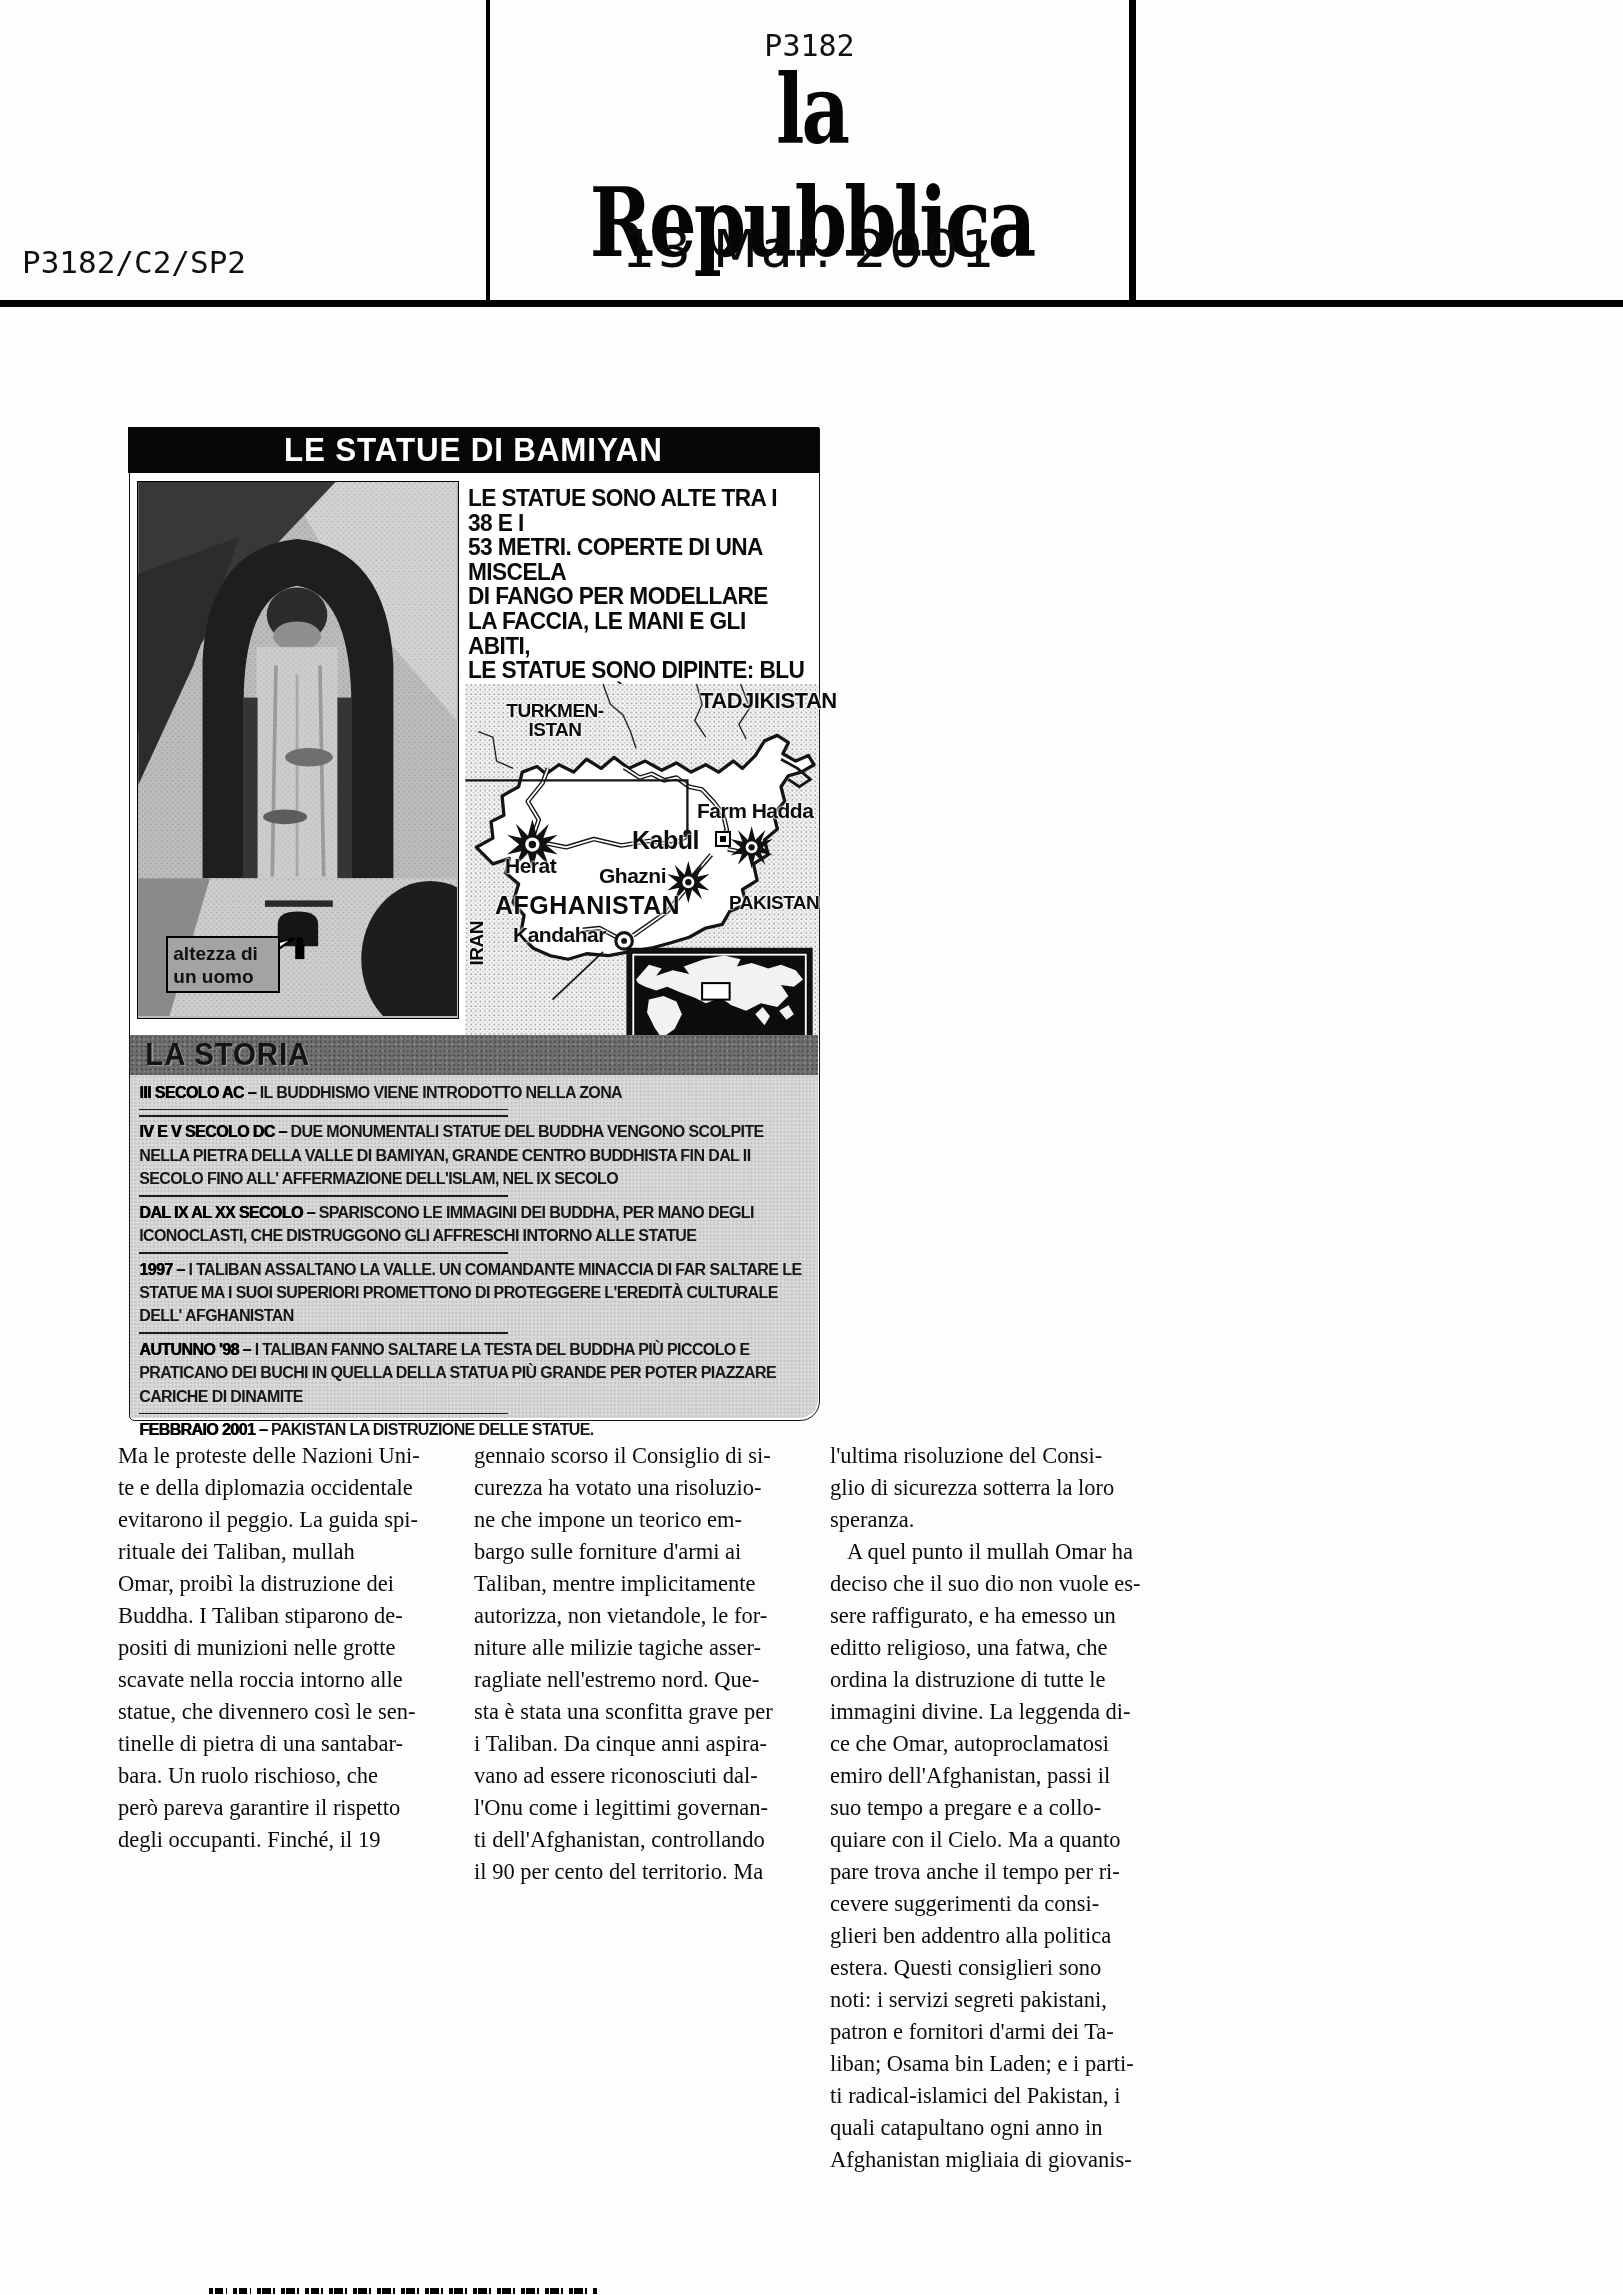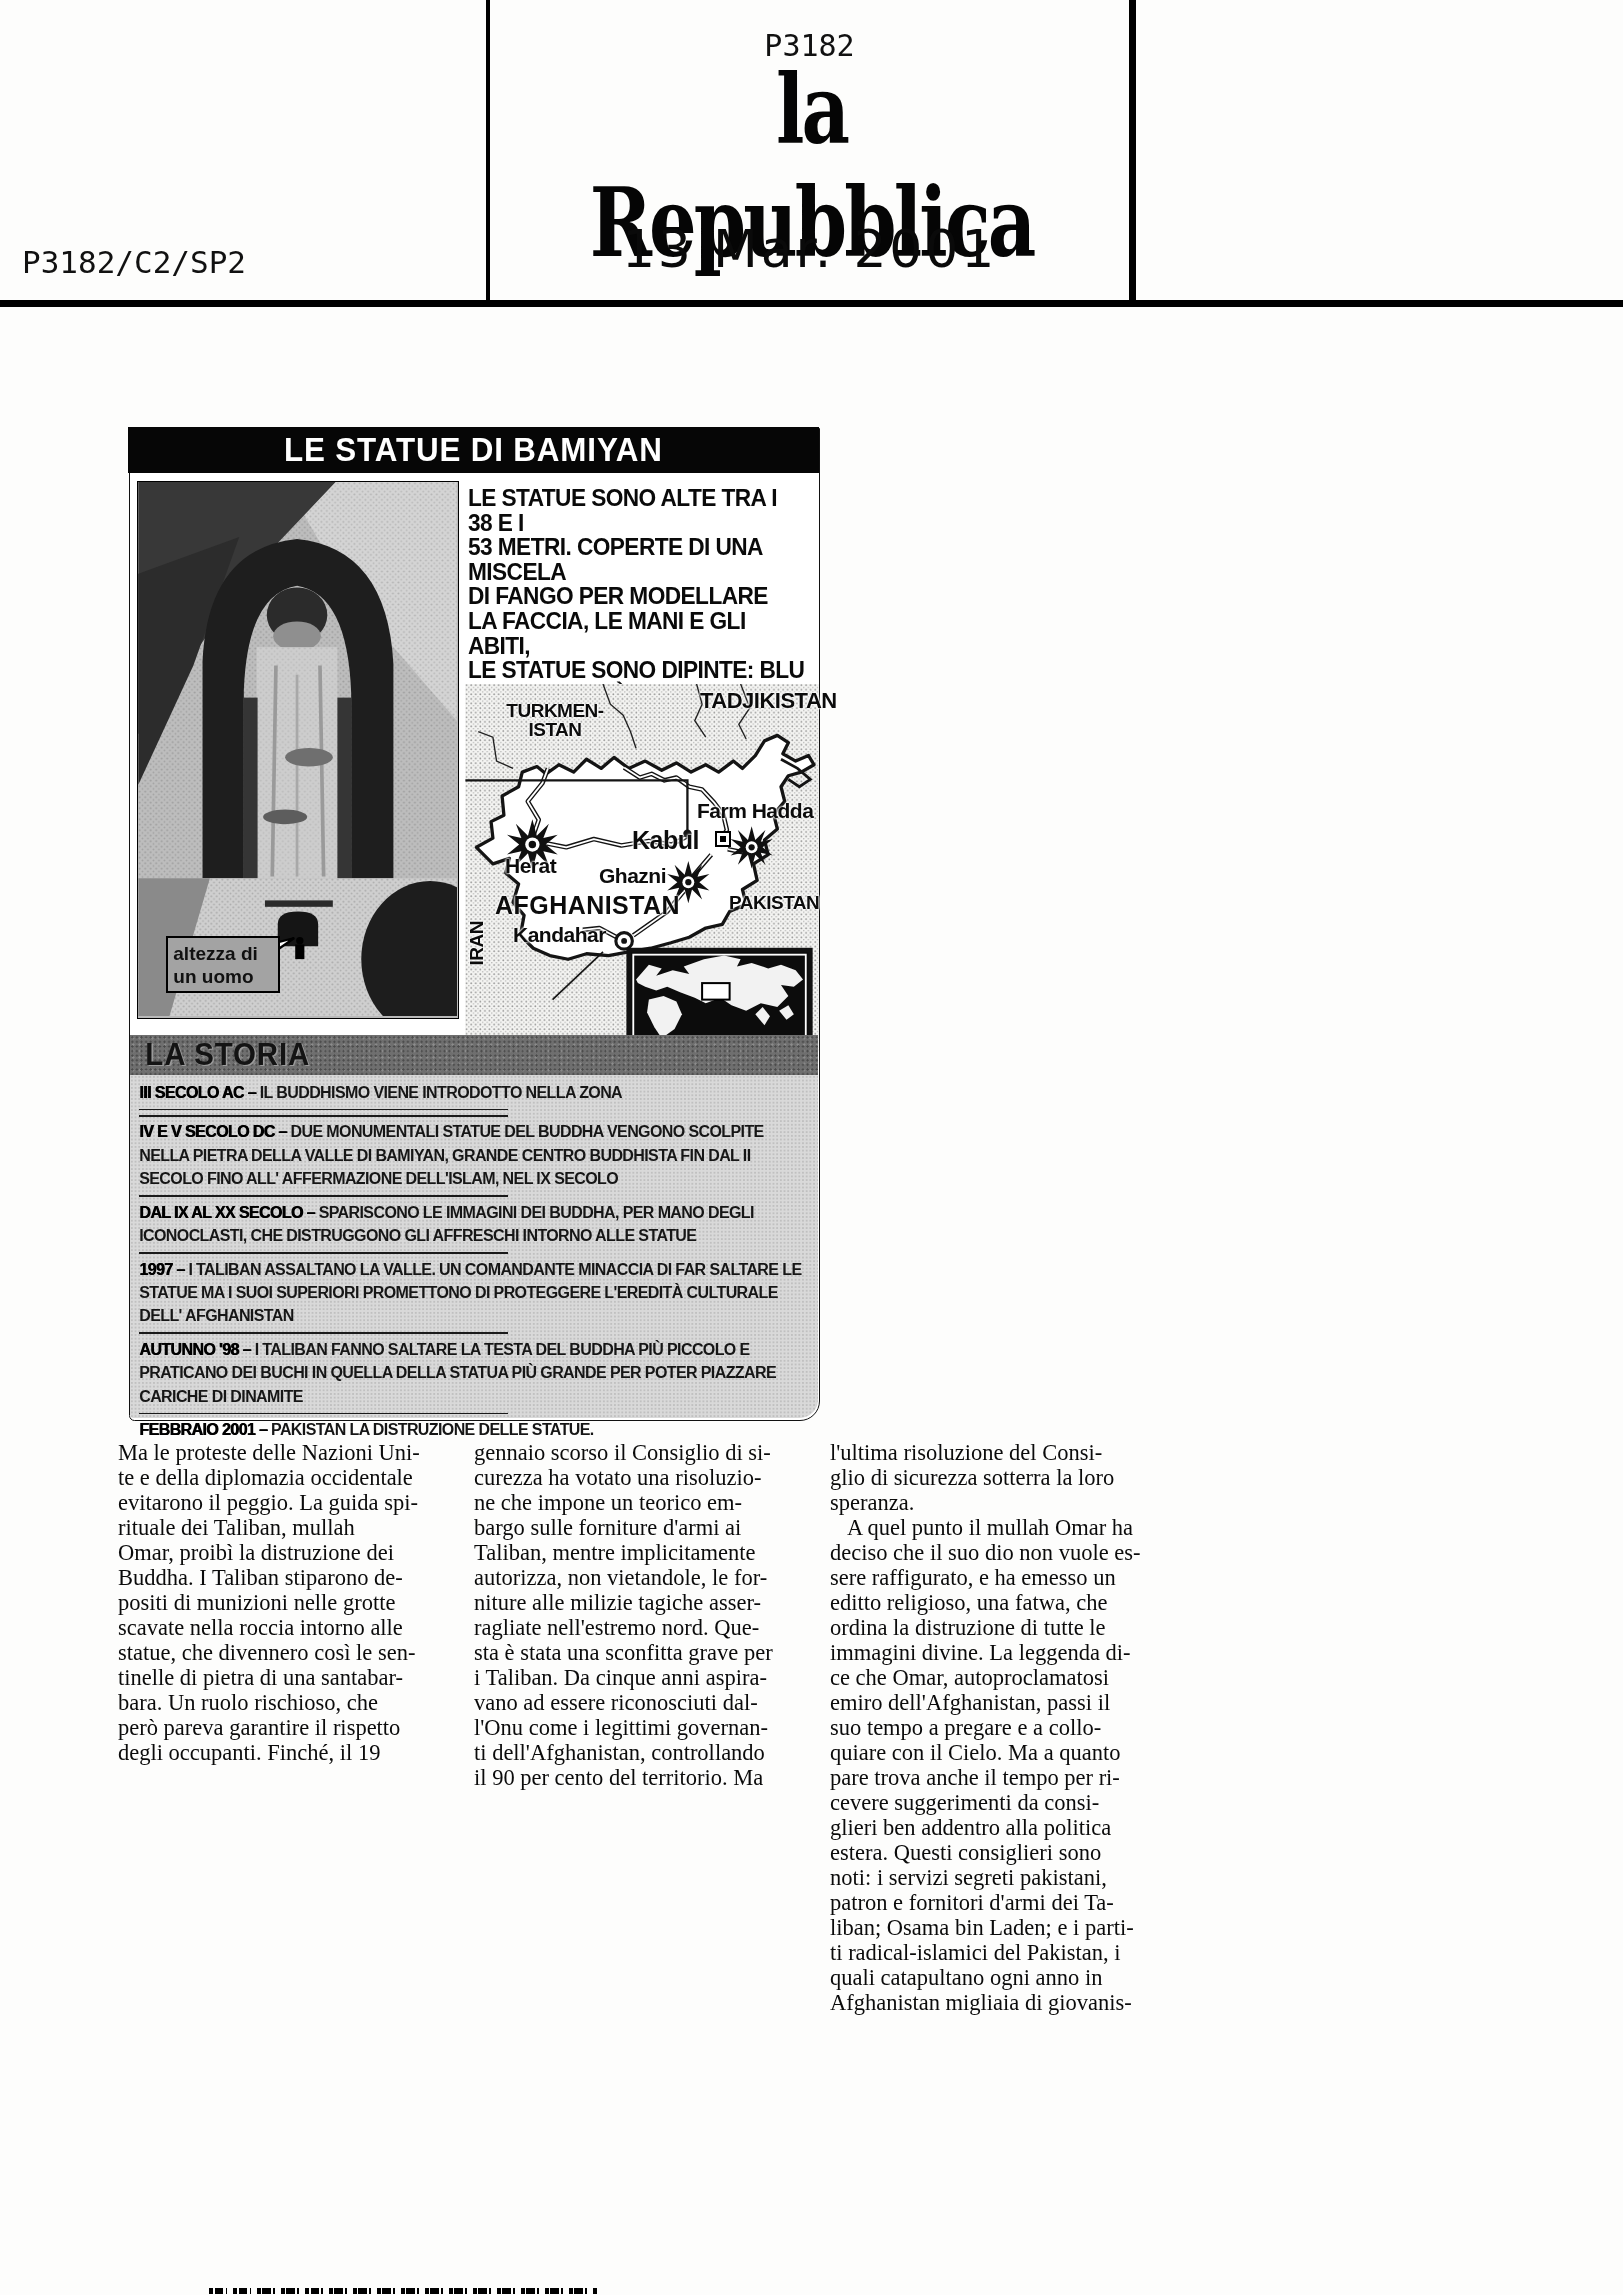--- a/index.html
+++ b/index.html
@@ -68,21 +68,21 @@
   #timeline{position:absolute;left:0px;top:646px;width:688px;height:343px;
       background:#d9d9d9;
       background-image:radial-gradient(#c0c0c0 0.9px,transparent 1.2px);background-size:3.7px 3.7px;
       padding:5.5px 7.3px 0 9.2px;box-sizing:border-box;border-radius:0 0 18.4px 3.7px;}
   .t-entry{font-size:16px;line-height:23.4px;letter-spacing:-0.6px;color:#161616;font-weight:700;}
   .t-entry .lead{color:#000;text-shadow:0.6px 0 0 #000;}
   .t-rule{width:369px;height:1.8px;background:#1a1a1a;margin:4.6px 0 3.7px 0;}
 
   
   .col{position:absolute;top:1440px;font-family:"Liberation Serif",serif;
-      font-size:22.5px;line-height:25px;color:#0b0b0b;white-space:pre-wrap;}
+      font-size:22.5px;line-height:32px;color:#0b0b0b;white-space:pre-wrap;}
   #col-1{left:118px;width:354px;}
   #col-2{left:474px;width:354px;}
   #col-3{left:830px;width:360px;}
 
   
   #bottom-strip{position:absolute;left:209px;top:2288px;width:389px;height:5.5px;
       background:repeating-linear-gradient(90deg,#000 0 3.7px,transparent 3.7px 5.5px,#000 5.5px 13.8px,transparent 13.8px 16.5px,#000 16.5px 18.4px,transparent 18.4px 24px);}
 </style>
 </head>
 <body>

